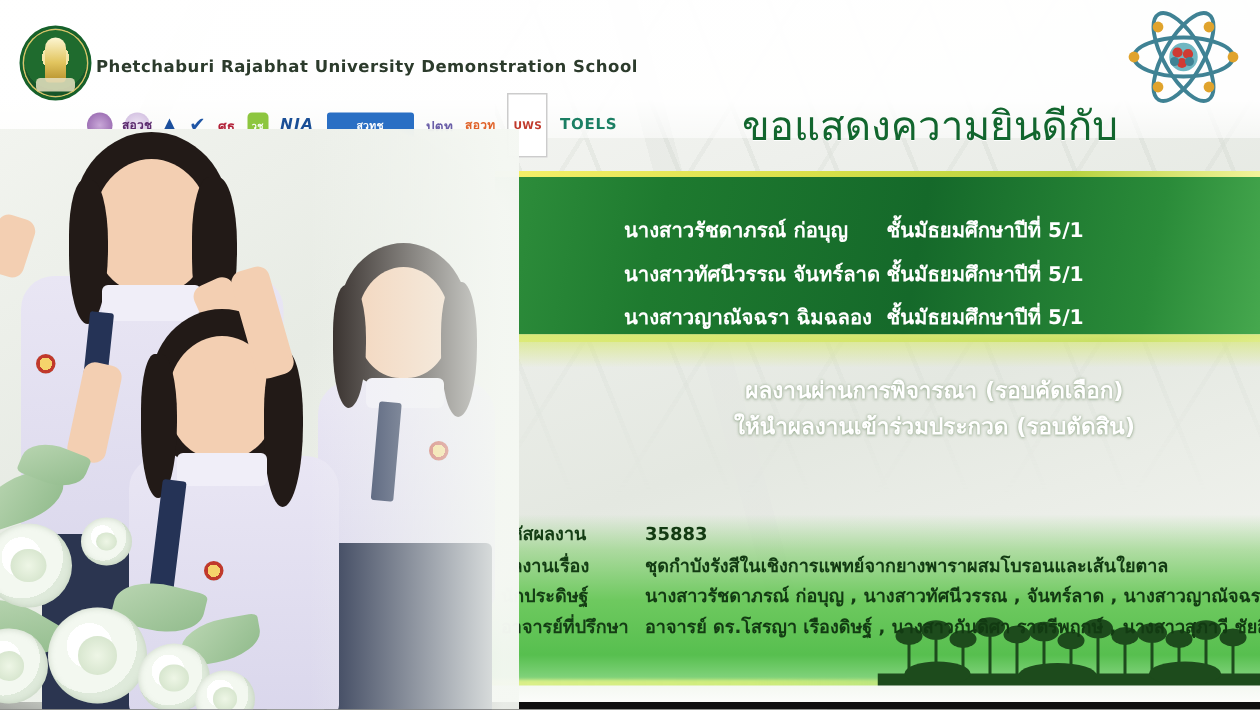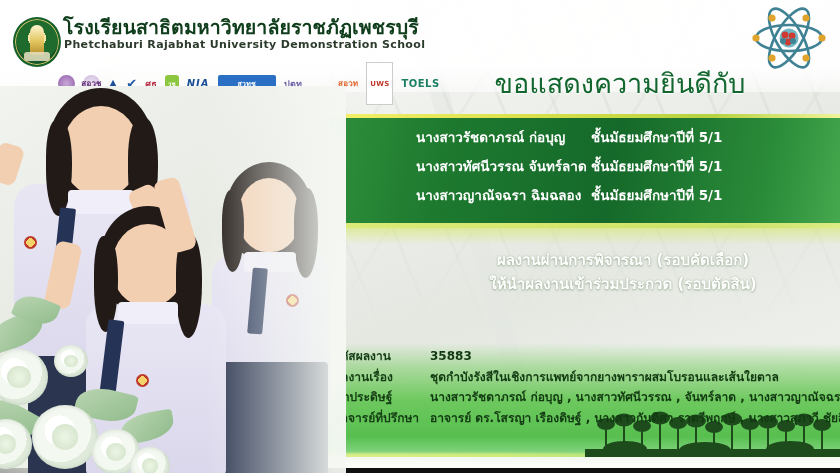--- a/index.html
+++ b/index.html
@@ -59,21 +59,21 @@
   .plogo.circle{width:17px;border-radius:50%;}
   .p1{background:radial-gradient(circle,#c9a8d8,#8e5ca8);color:#fff;}
   .p2{background:radial-gradient(circle,#efe6f4,#cbb6dc);color:#5b2a6e;font-size:8px;}
   .p3{color:#1b4f9c;font-size:13px;}
   .p4{color:#1f55a5;font-size:13px;font-weight:800;}
   .p5{color:#b2233a;font-size:9px;}
   .p6{background:#8dc63f;color:#fff;border-radius:3px;padding:0 3px;font-size:6px;}
   .p7{color:#1a4f96;font-size:10px;font-style:italic;letter-spacing:1px;}
   .p8{background:#2a6fc4;color:#fff;border-radius:2px;padding:0 20px;font-size:7px;}
   .p9{color:#6b5fa8;font-size:9px;}
-  .p10{color:#e0632a;font-size:8px;margin-left:28px;}
+  .p10{color:#e0632a;font-size:8px;}
   .p11{background:#fff;border:1px solid #ccc;color:#c0392b;padding:12px 3px;font-size:7px;}
   .p12{color:#1b7f63;font-size:10px;font-weight:800;letter-spacing:.5px;}
 
   
   .atom{position:absolute;right:8px;top:6px;width:86px;height:64px;}
 
   
   .title{
     position:absolute;left:418px;top:62px;width:404px;height:42px;
     display:flex;align-items:center;justify-content:center;
@@ -95,21 +95,21 @@
     background:linear-gradient(to right,#e9ef79,#cfe04c 45%,#a9cf3c 80%,#eef5a8);
   }
   .band-glow{
     position:absolute;left:330px;top:223px;width:510px;height:22px;
     background:linear-gradient(to bottom,rgba(215,232,120,.85),rgba(255,255,255,0));
     pointer-events:none;
   }
   .names{position:absolute;left:86px;top:8px;}
   .name-row{display:flex;align-items:baseline;height:29px;}
   .nm{width:175px;font-size:13.5px;color:#ffffff;font-weight:600;white-space:nowrap;}
-  .gr{font-size:13.5px;color:#ffffff;font-weight:600;white-space:nowrap;}
+  .gr{font-size:13.5px;color:#ffffff;font-weight:600;white-space:nowrap;margin-top:16px;}
 
   
   .result{
     position:absolute;left:418px;top:248px;width:410px;text-align:center;
   }
   .result div{
     font-size:15px;font-weight:700;color:#ffffff;line-height:24px;white-space:nowrap;
     text-shadow:0 0 2px rgba(120,150,110,.55),0 1px 2px rgba(90,120,80,.45);
   }
 
@@ -169,21 +169,20 @@
 </head>
 <body>
 
 <div class="stage">
 
   <div class="bg-hall"></div>
   <div class="bg-beams"></div>
 
   <div class="header">
     <div class="school-logo"></div>
-    <div class="school-th">โรงเรียนสาธิตมหาวิทยาลัยราชภัฏเพชรบุรี</div>
     <div class="school-en">Phetchaburi Rajabhat University Demonstration School</div>
 
     <div class="partner-row">
       <span class="plogo circle p1"></span>
       <span class="plogo circle p2">สอวช</span>
       <span class="plogo p3">▲</span>
       <span class="plogo p4">✔</span>
       <span class="plogo p5">ศธ</span>
       <span class="plogo p6">วช</span>
       <span class="plogo p7">NIA</span>

